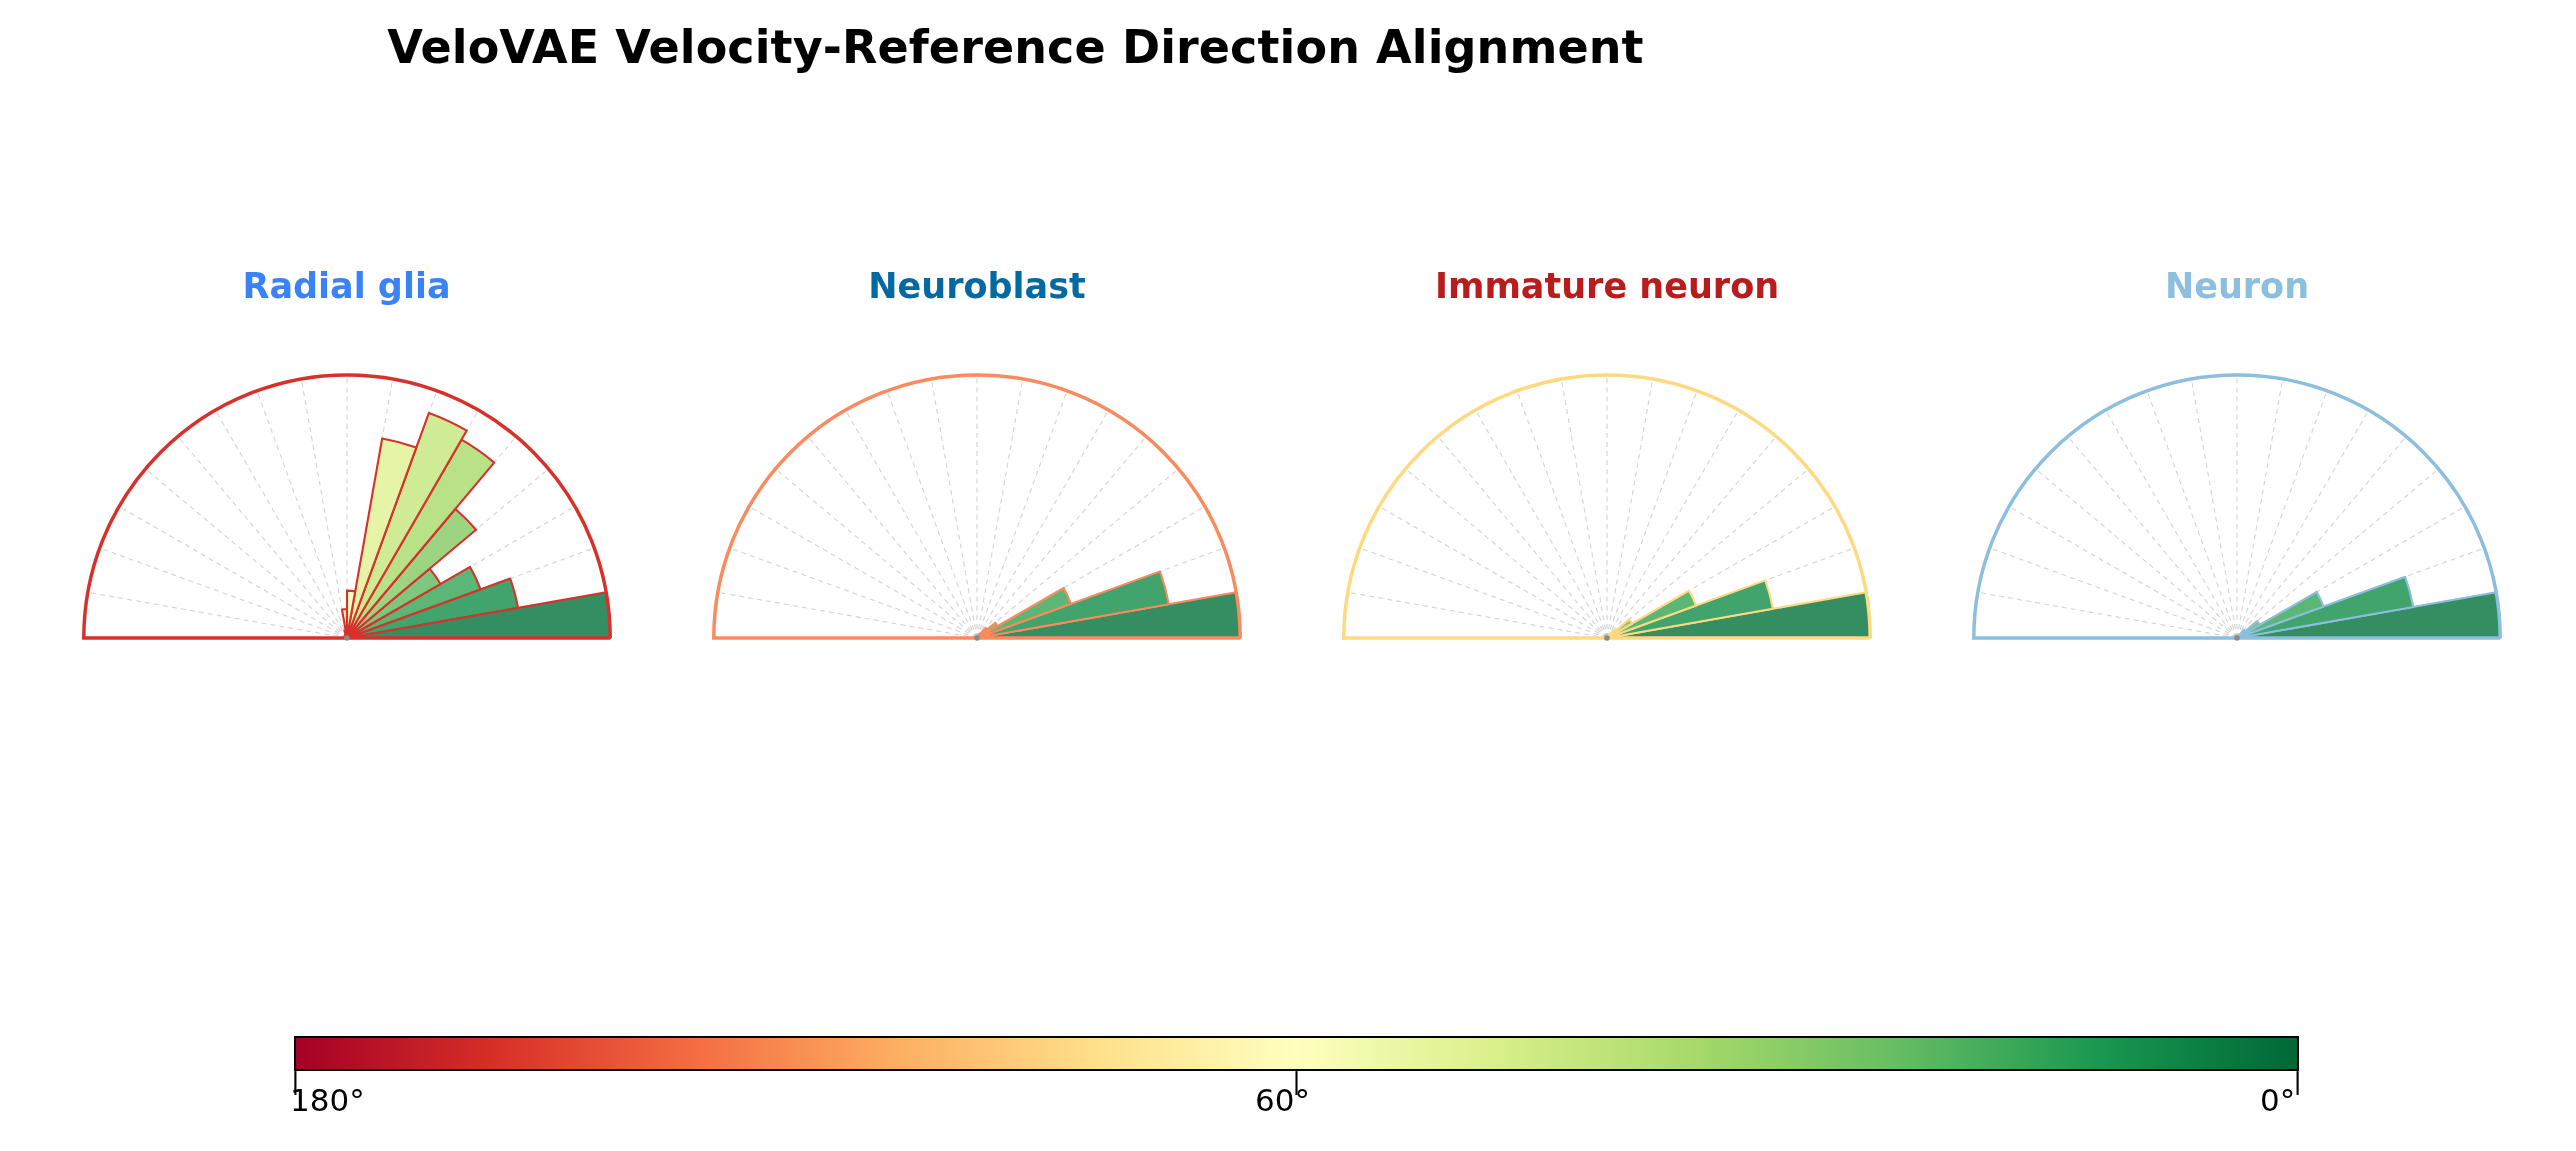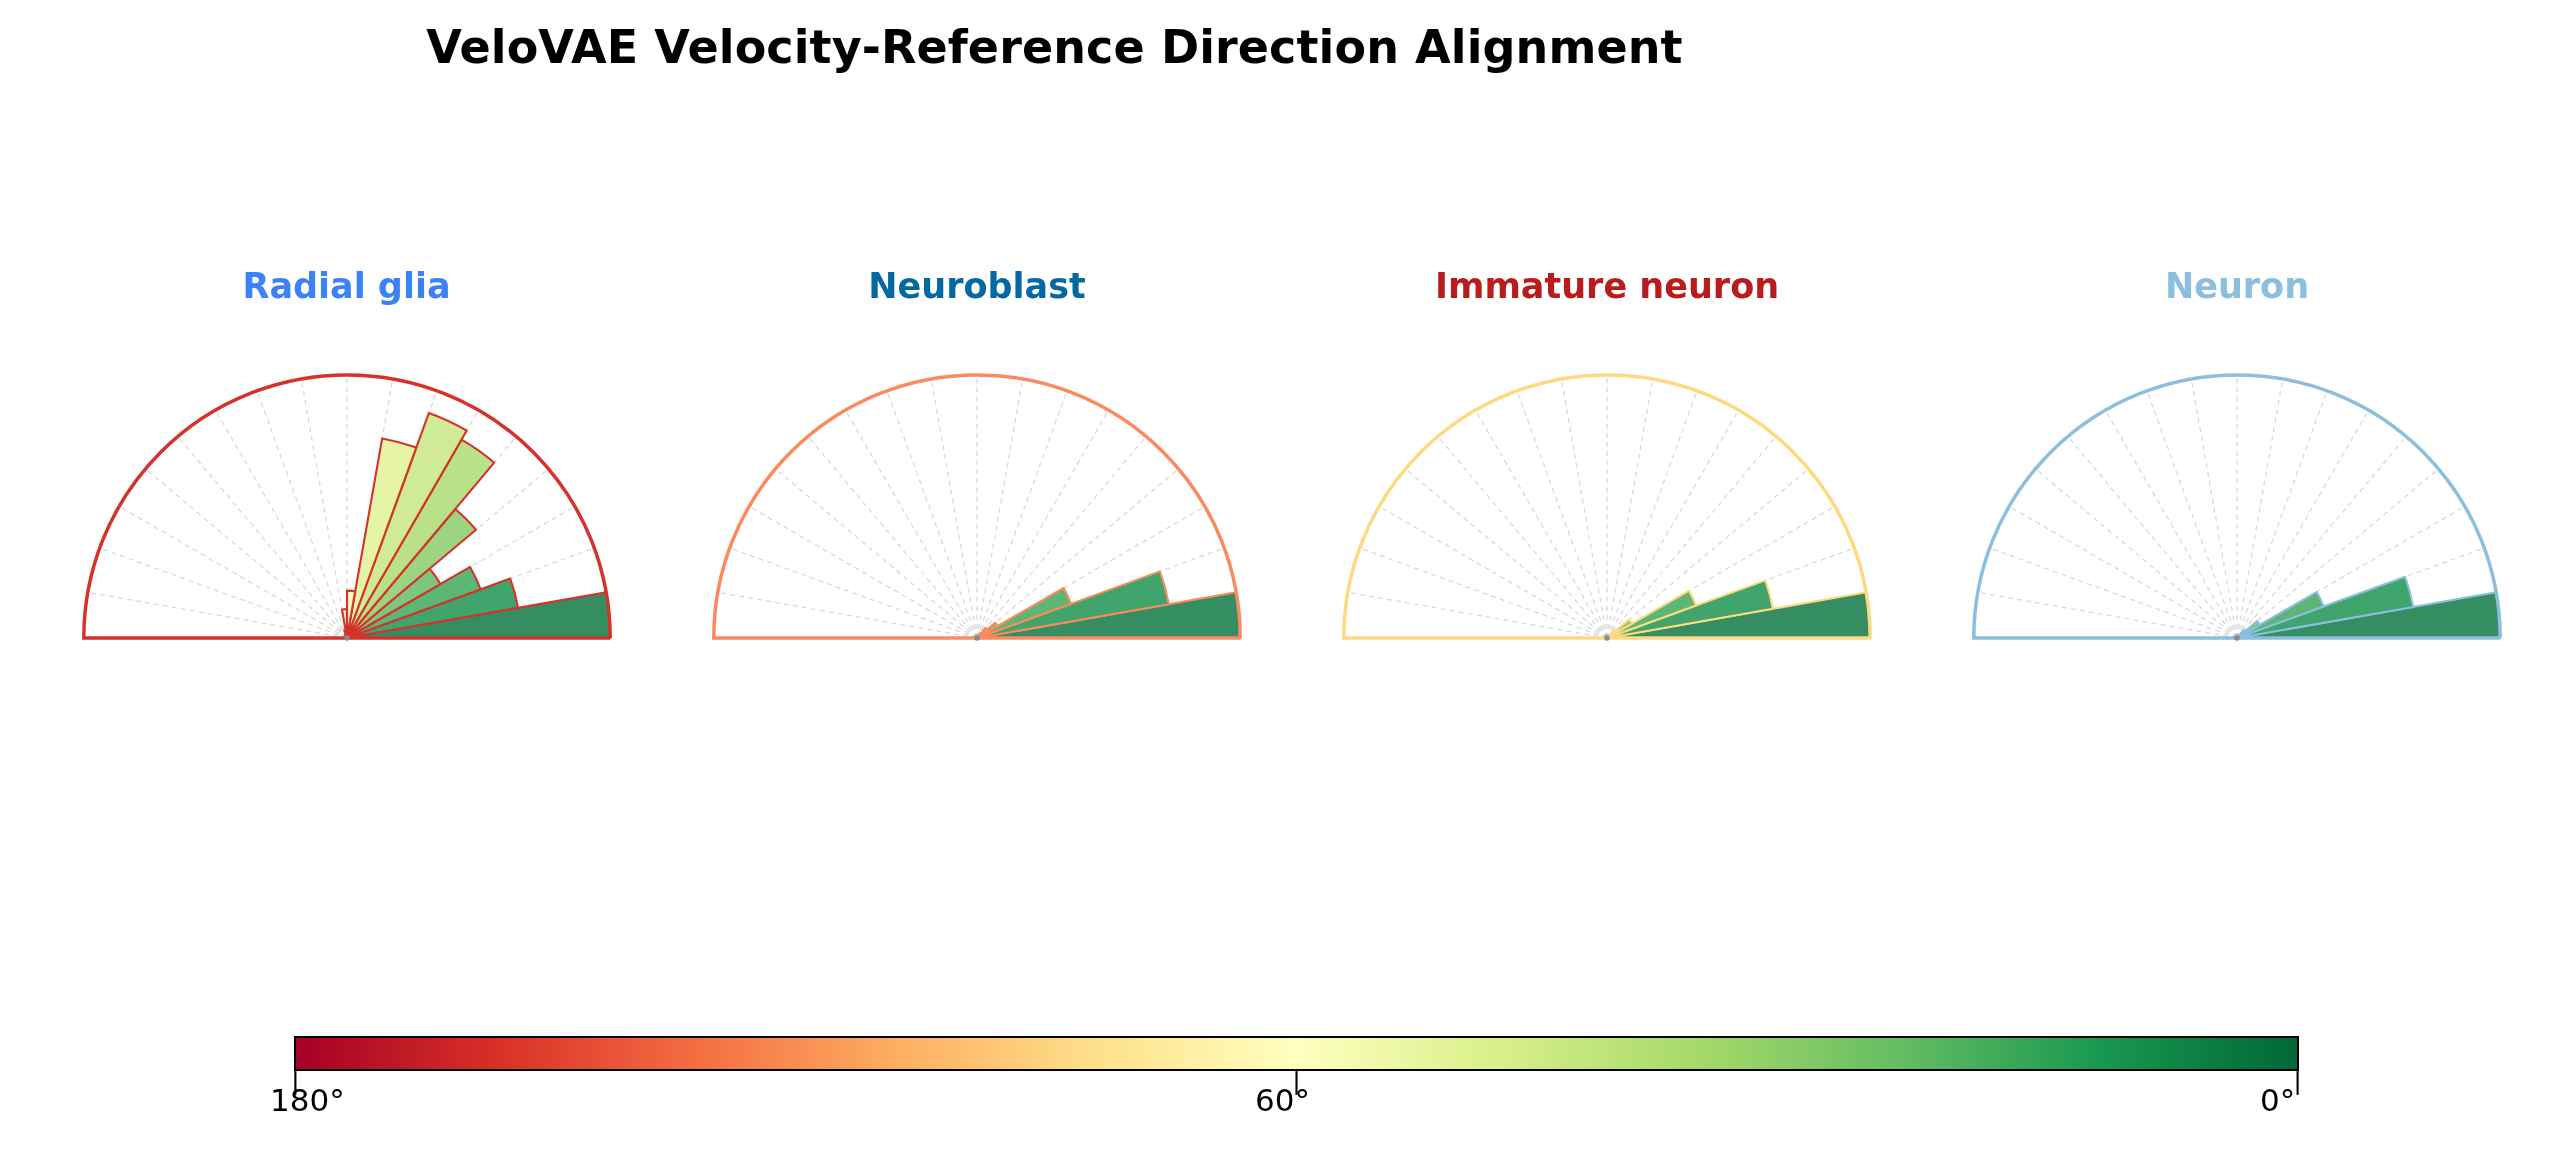--- a/index.html
+++ b/index.html
@@ -24,21 +24,20 @@
     position: absolute;
     left: 0;
     top: 19.6px;
     width: 2031px;
     text-align: center;
     font-size: 46px;
     font-weight: bold;
     color: #000000;
     letter-spacing: 0.1px;
     white-space: nowrap;
-    padding-left: 39px;
   }
   .panel {
     position: absolute;
     top: 266px;
     width: 630px;
     height: 448px;
   }
   .panel-title {
     position: absolute;
     top: 0;
@@ -245,18 +244,18 @@
 
   <div id="cbar-wrap">
     <div id="cbar" style="background: linear-gradient(to right, rgb(165, 0, 38) 0%, rgb(215, 48, 39) 10%, rgb(244, 109, 67) 20%, rgb(253, 174, 97) 30%, rgb(254, 224, 139) 40%, rgb(255, 255, 191) 50%, rgb(217, 239, 139) 60%, rgb(166, 217, 106) 70%, rgb(102, 189, 99) 80%, rgb(26, 152, 80) 90%, rgb(0, 104, 55) 100%);"></div>
   <svg width="2005" height="24" viewBox="0 0 2864 34" style="position: absolute; left: 0px; top: 35px;">
         <line x1="2" y1="0" x2="2" y2="34" stroke="#000000" stroke-width="3"></line>
         <line x1="1432" y1="0" x2="1432" y2="34" stroke="#000000" stroke-width="3"></line>
         <line x1="2862" y1="0" x2="2862" y2="34" stroke="#000000" stroke-width="3"></line>
       </svg>
     </div>
 
-  <div class="cbar-tick-label" id="cbar-left" style="left:270px;text-align:center;">180°</div>
+  <div class="cbar-tick-label" id="cbar-left" style="left:290px;text-align:center;">180°</div>
   <div class="cbar-tick-label" id="cbar-mid" style="left:1255px;">60°</div>
   <div class="cbar-tick-label" id="cbar-right" style="left:2260px;">0°</div>
 
 </div>
 
 
 </body></html>

